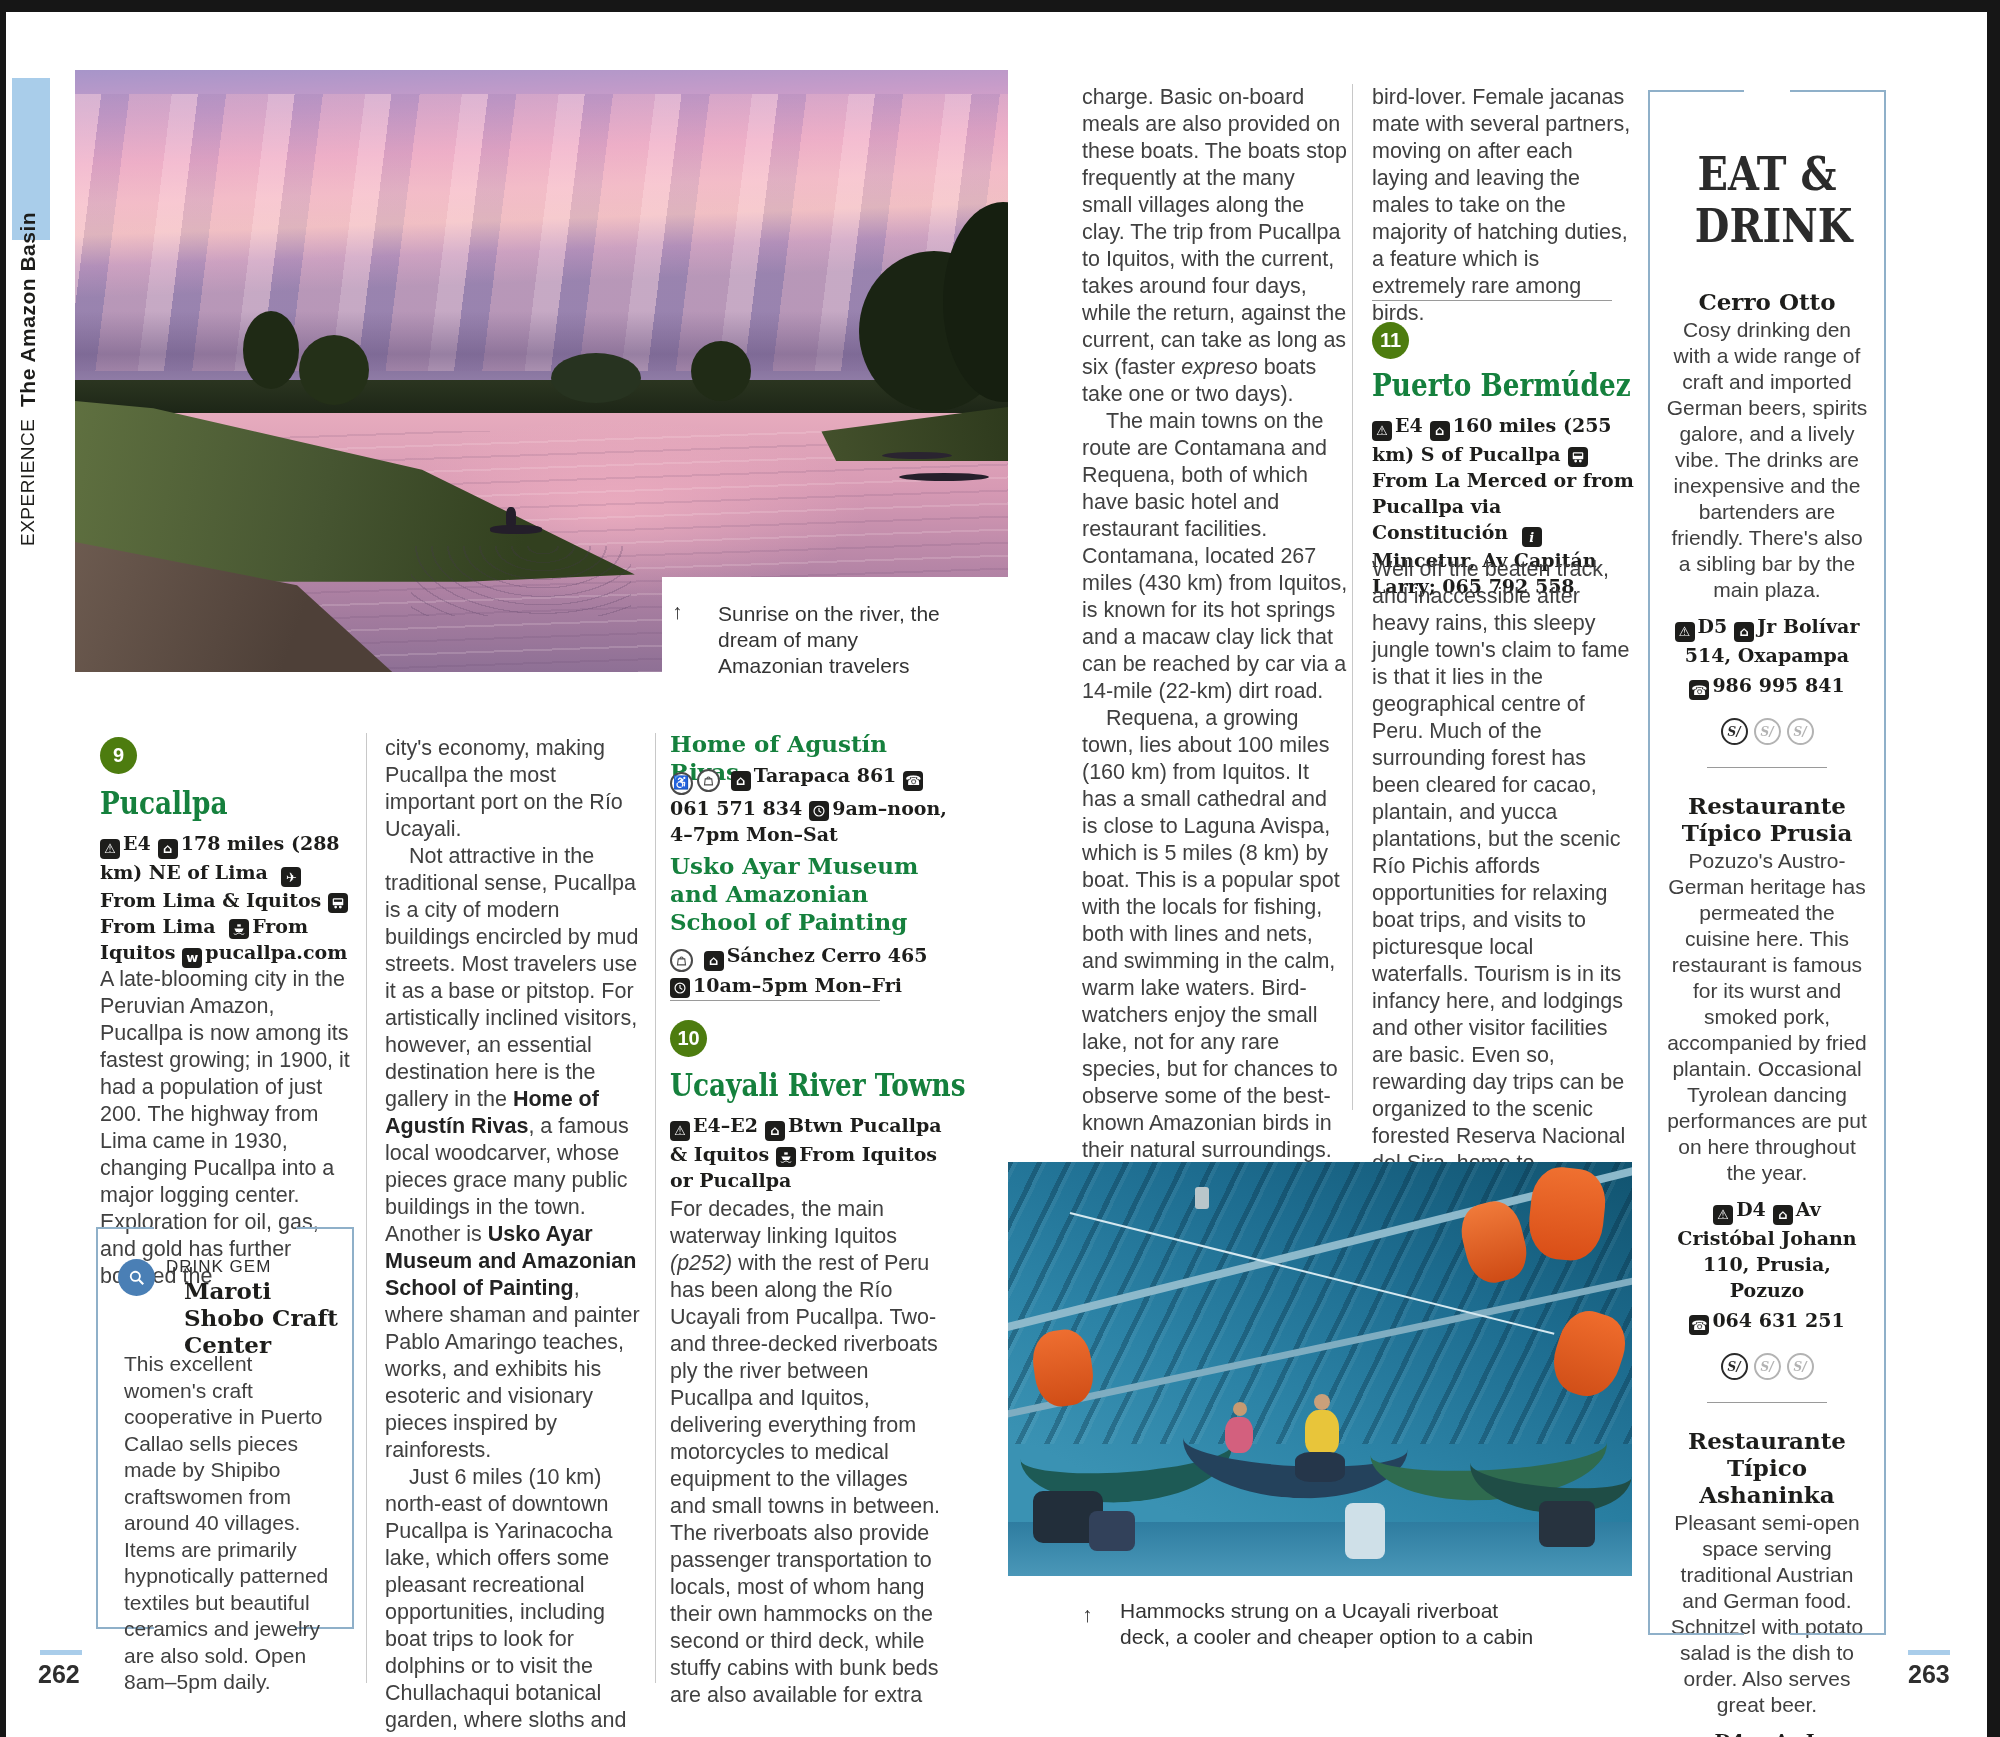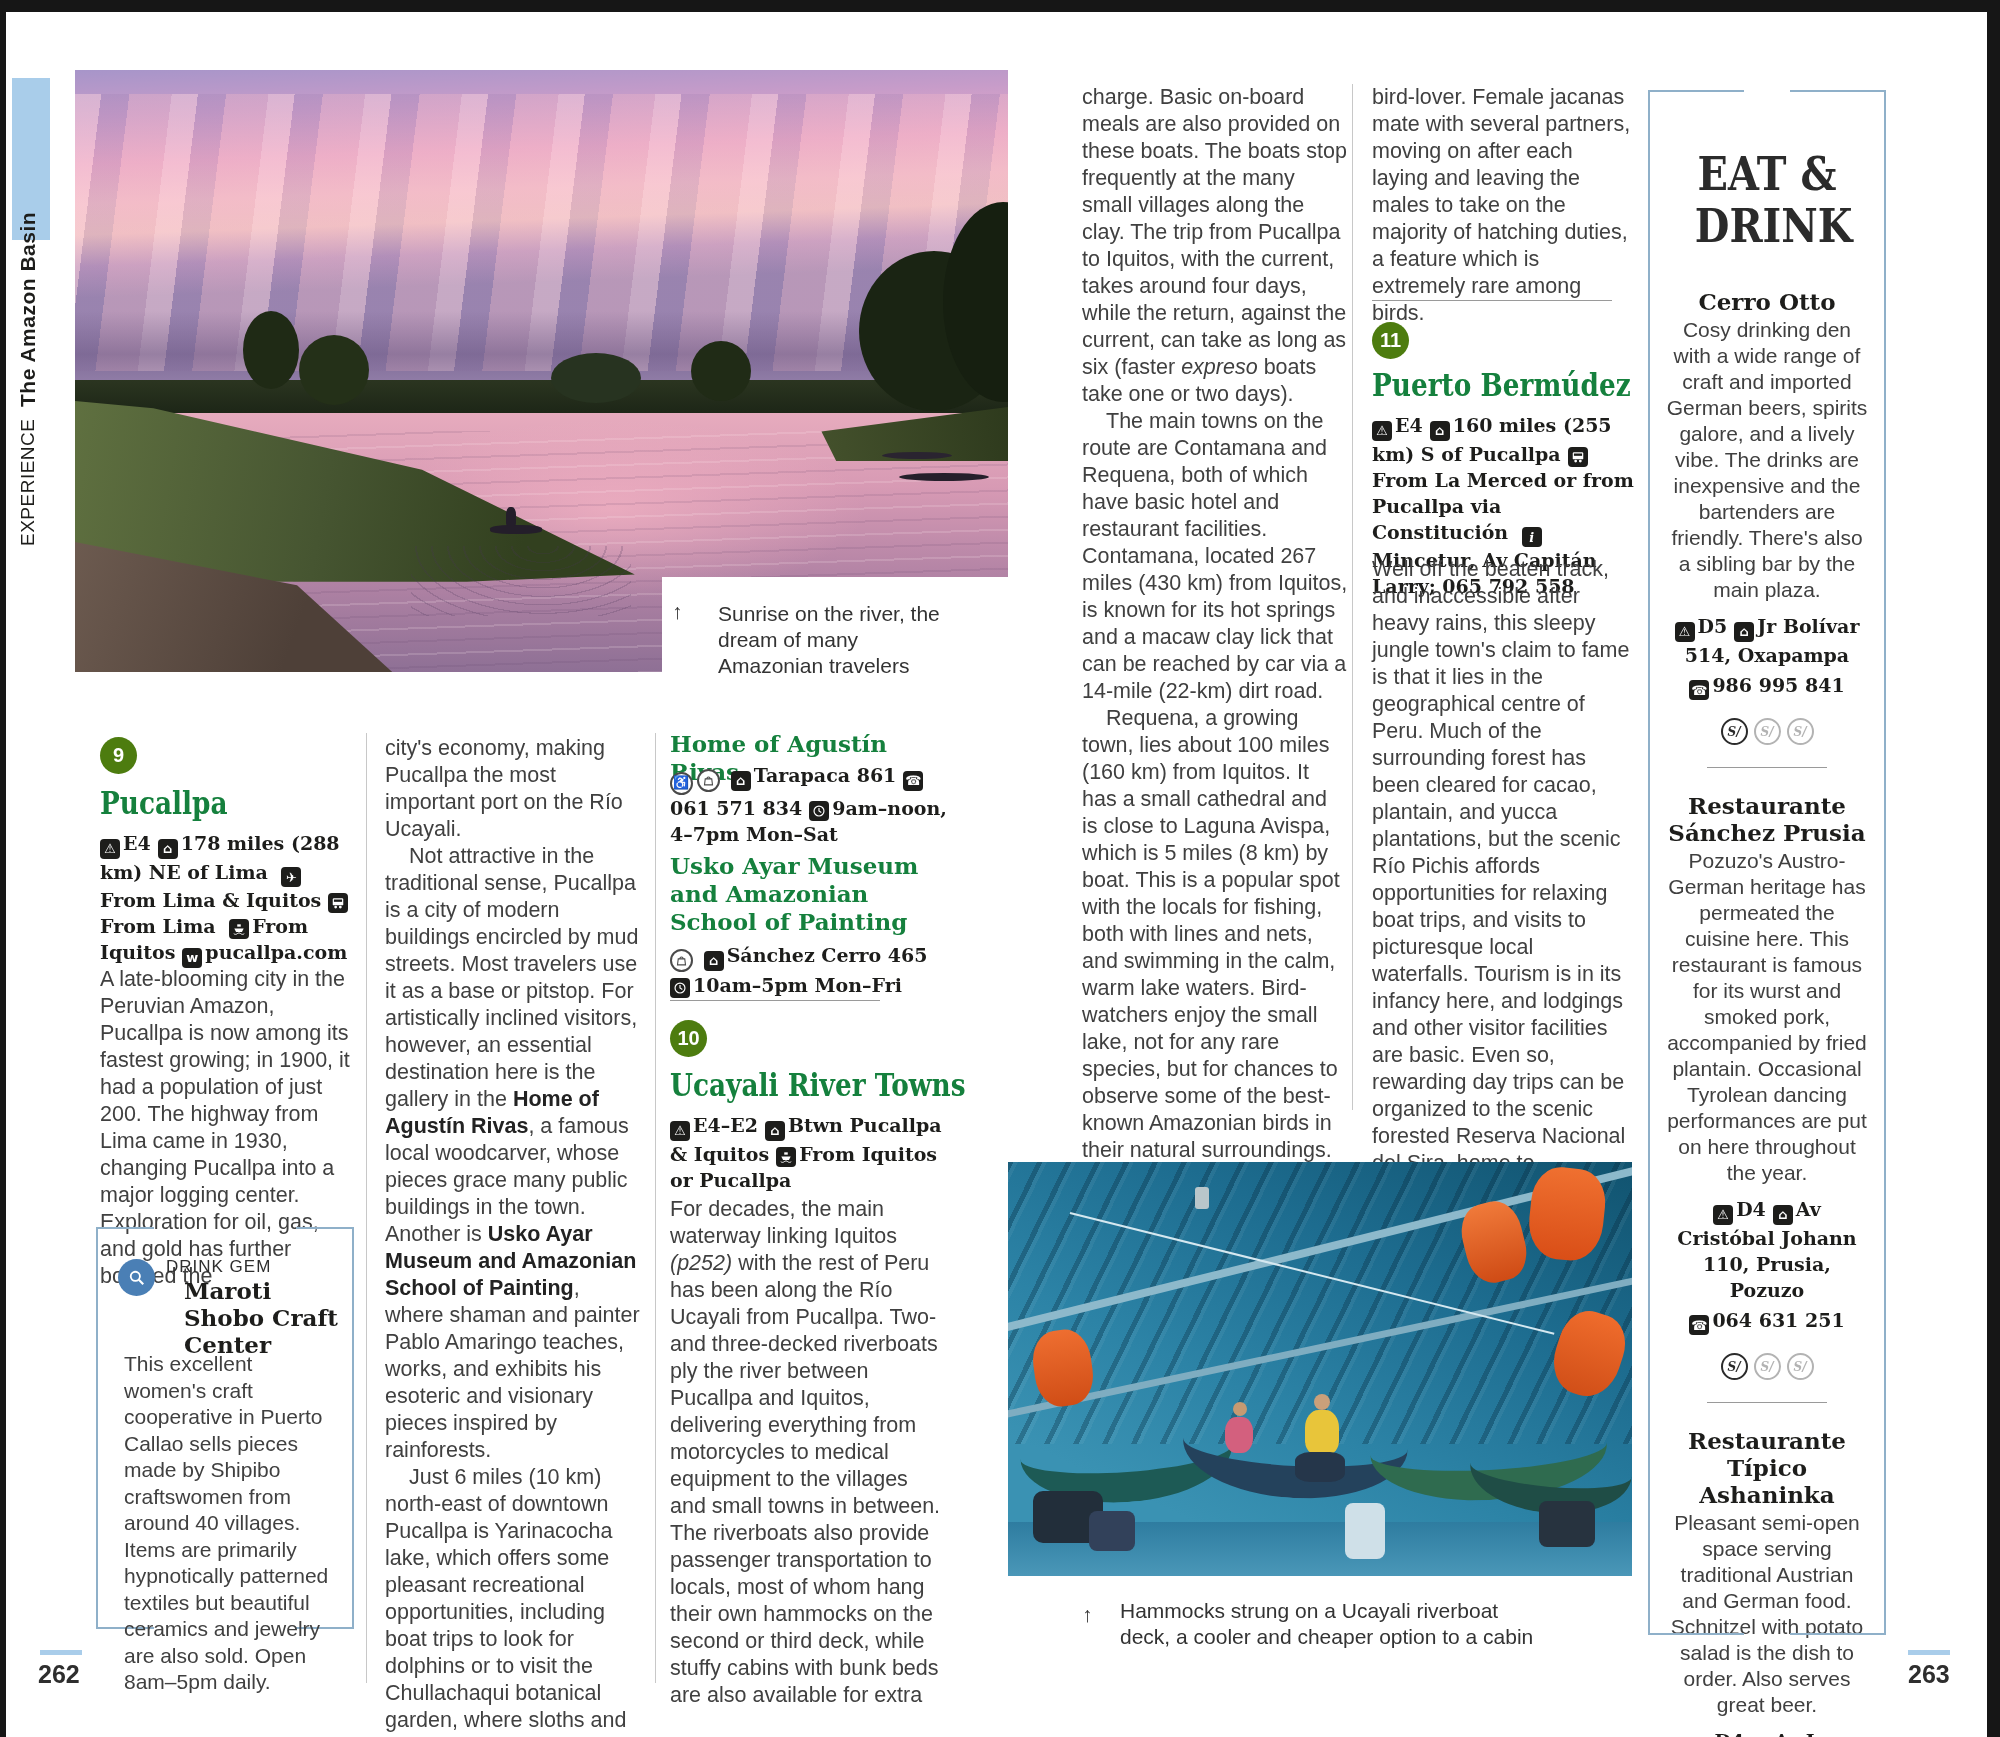--- a/index.html
+++ b/index.html
@@ -335,21 +335,21 @@
           </span><span>986 995 841</span>
       </p>
       <div class="price">
         <span class="pc dark">S/</span>
           <span class="pc light">S/</span>
           <span class="pc light">S/</span>
       </div>
       <div class="eddiv"></div>
 
       
-      <p class="edname">Restaurante Sánchez Prusia</p>
+      <p class="edname">Restaurante Típico Prusia</p>
       <p class="edbody">Pozuzo's Austro-German heritage has permeated the cuisine here. This restaurant is famous for its wurst and smoked pork, accompanied by fried plantain. Occasional Tyrolean dancing performances are put on here throughout the year.</p>
       <p class="info">
         <span class="ic">
             <span>⚠</span>
           </span><span class="seg">D4</span><span class="ic">
             <span>⌂</span>
           </span><span>Av Cristóbal Johann 110, Prusia, Pozuzo</span>
       </p>
       <p class="info">
         <span class="ic">

